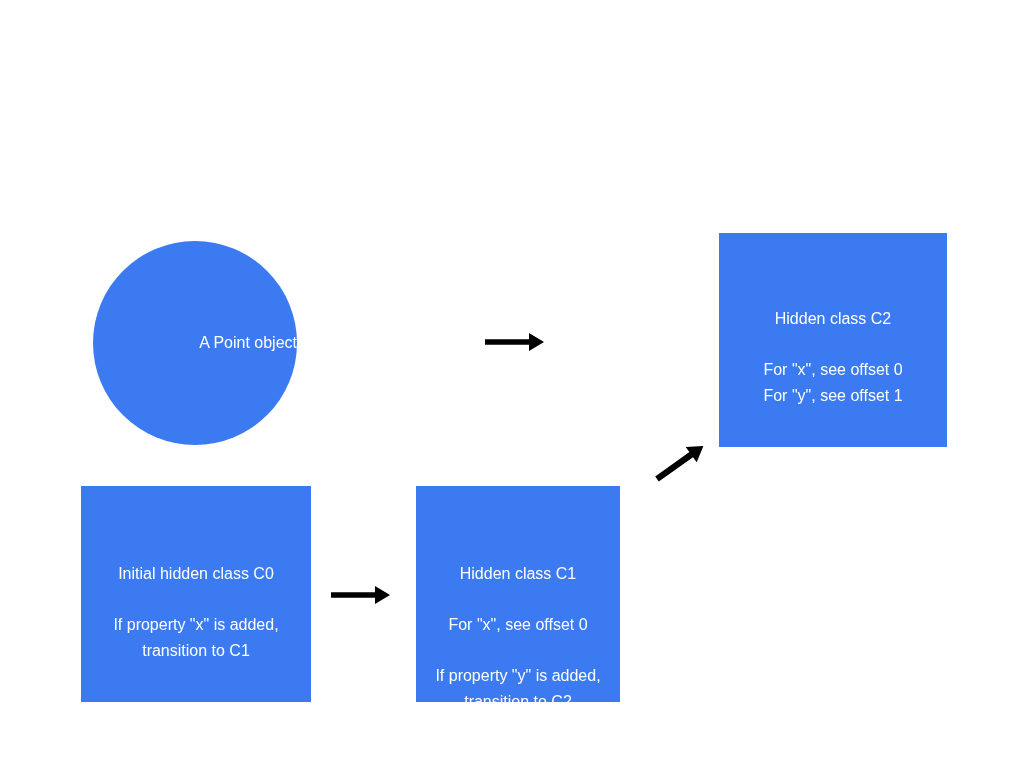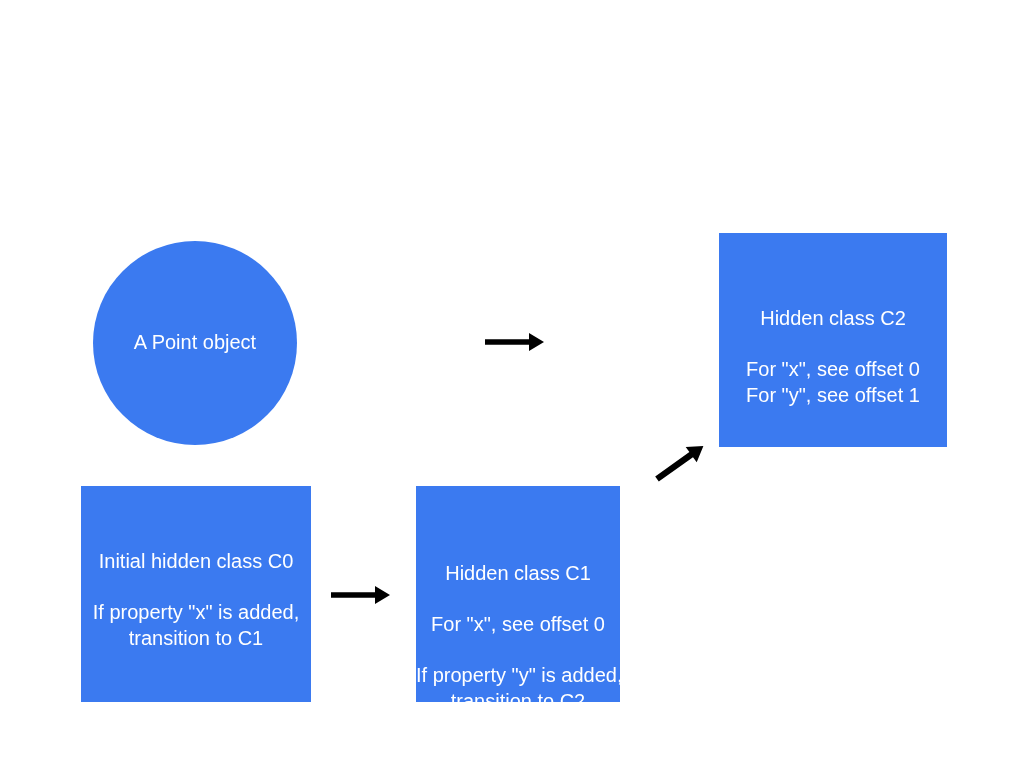--- a/index.html
+++ b/index.html
@@ -20,53 +20,53 @@
     height: 768px;
     background: #ffffff;
   }
 
   
   .node {
     position: absolute;
     background: #3b7af0;
     color: #ffffff;
     font-family: "Liberation Sans", sans-serif;
-    font-size: 20px;
+    font-size: 16px;
     line-height: 25.5px;
     text-align: center;
     box-sizing: border-box;
     white-space: pre;
     letter-spacing: 0px;
   }
 
   .box {
     display: block;
   }
 
   .circle {
     border-radius: 50%;
     display: flex;
     align-items: center;
-    justify-content: center;
+    justify-content: flex-end;
   }
 
   
   #point-object {
     left: 93px;
     top: 241px;
     width: 204px;
     height: 204px;
   }
 
   #hidden-class-c0 {
     left: 81px;
     top: 486px;
     width: 230px;
     height: 216px;
-    padding-top: 12px;
+    padding-top: 24px;
   }
 
   #hidden-class-c1 {
     left: 416px;
     top: 486px;
     width: 204px;
     height: 216px;
     padding-top: 24px;
   }
 

